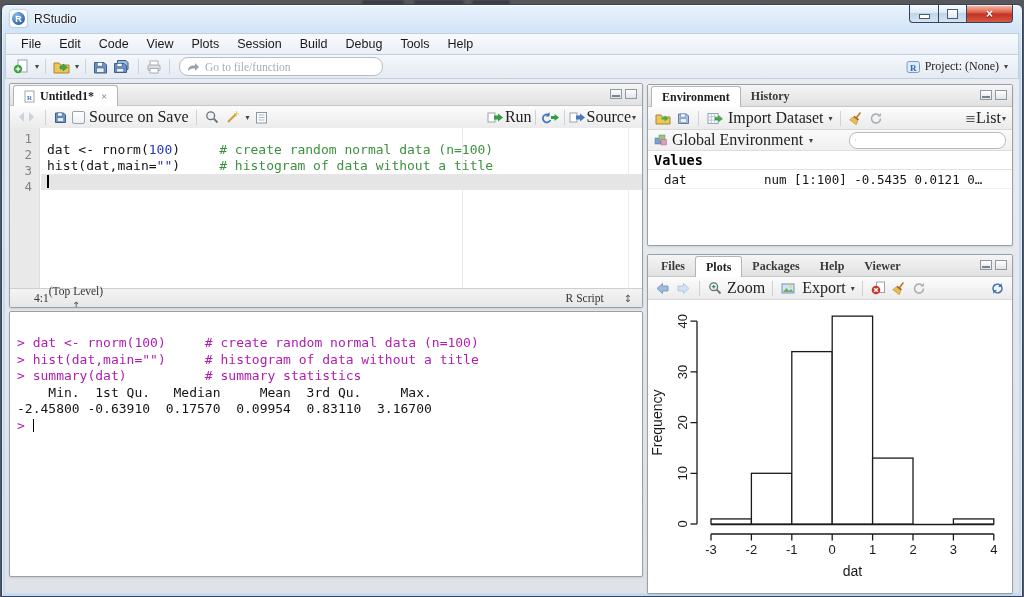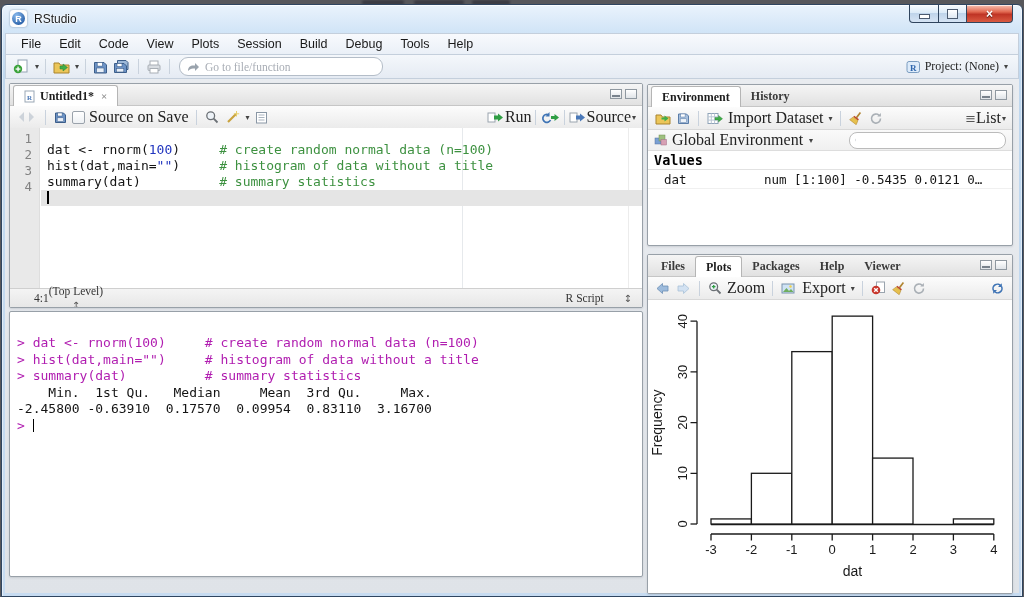--- a/index.html
+++ b/index.html
@@ -299,21 +299,20 @@
           <div class="scrolledge"></div>
           <div class="gutter" id="gutter">
               <div>1</div>
               <div>2</div>
               <div>3</div>
               <div>4</div>
             </div>
           <div class="codelines" id="codelines">
               <div class="codeline"><span class="sg-plain">dat &lt;- rnorm(</span><span class="sg-num">100</span><span class="sg-plain">)</span><span class="sg-plain">     </span><span class="sg-com"># create random normal data (n=100)</span></div>
               <div class="codeline"><span class="sg-plain">hist(dat,main=</span><span class="sg-str">""</span><span class="sg-plain">)</span><span class="sg-plain">     </span><span class="sg-com"># histogram of data without a title</span></div>
-              <div class="codeline"><span class="sg-plain">summary(dat)</span><span class="sg-plain">          </span><span class="sg-com"># summary statistics</span></div>
               <div class="codeline current"><span class="cursor"></span></div>
             </div>
         </div>
         <div class="statusbar">
           <span class="pos">4:1</span>
           <span class="scope">
               <span>(Top Level)</span>
               <span class="updn">↕</span>
             </span>
           <span class="ftype">

